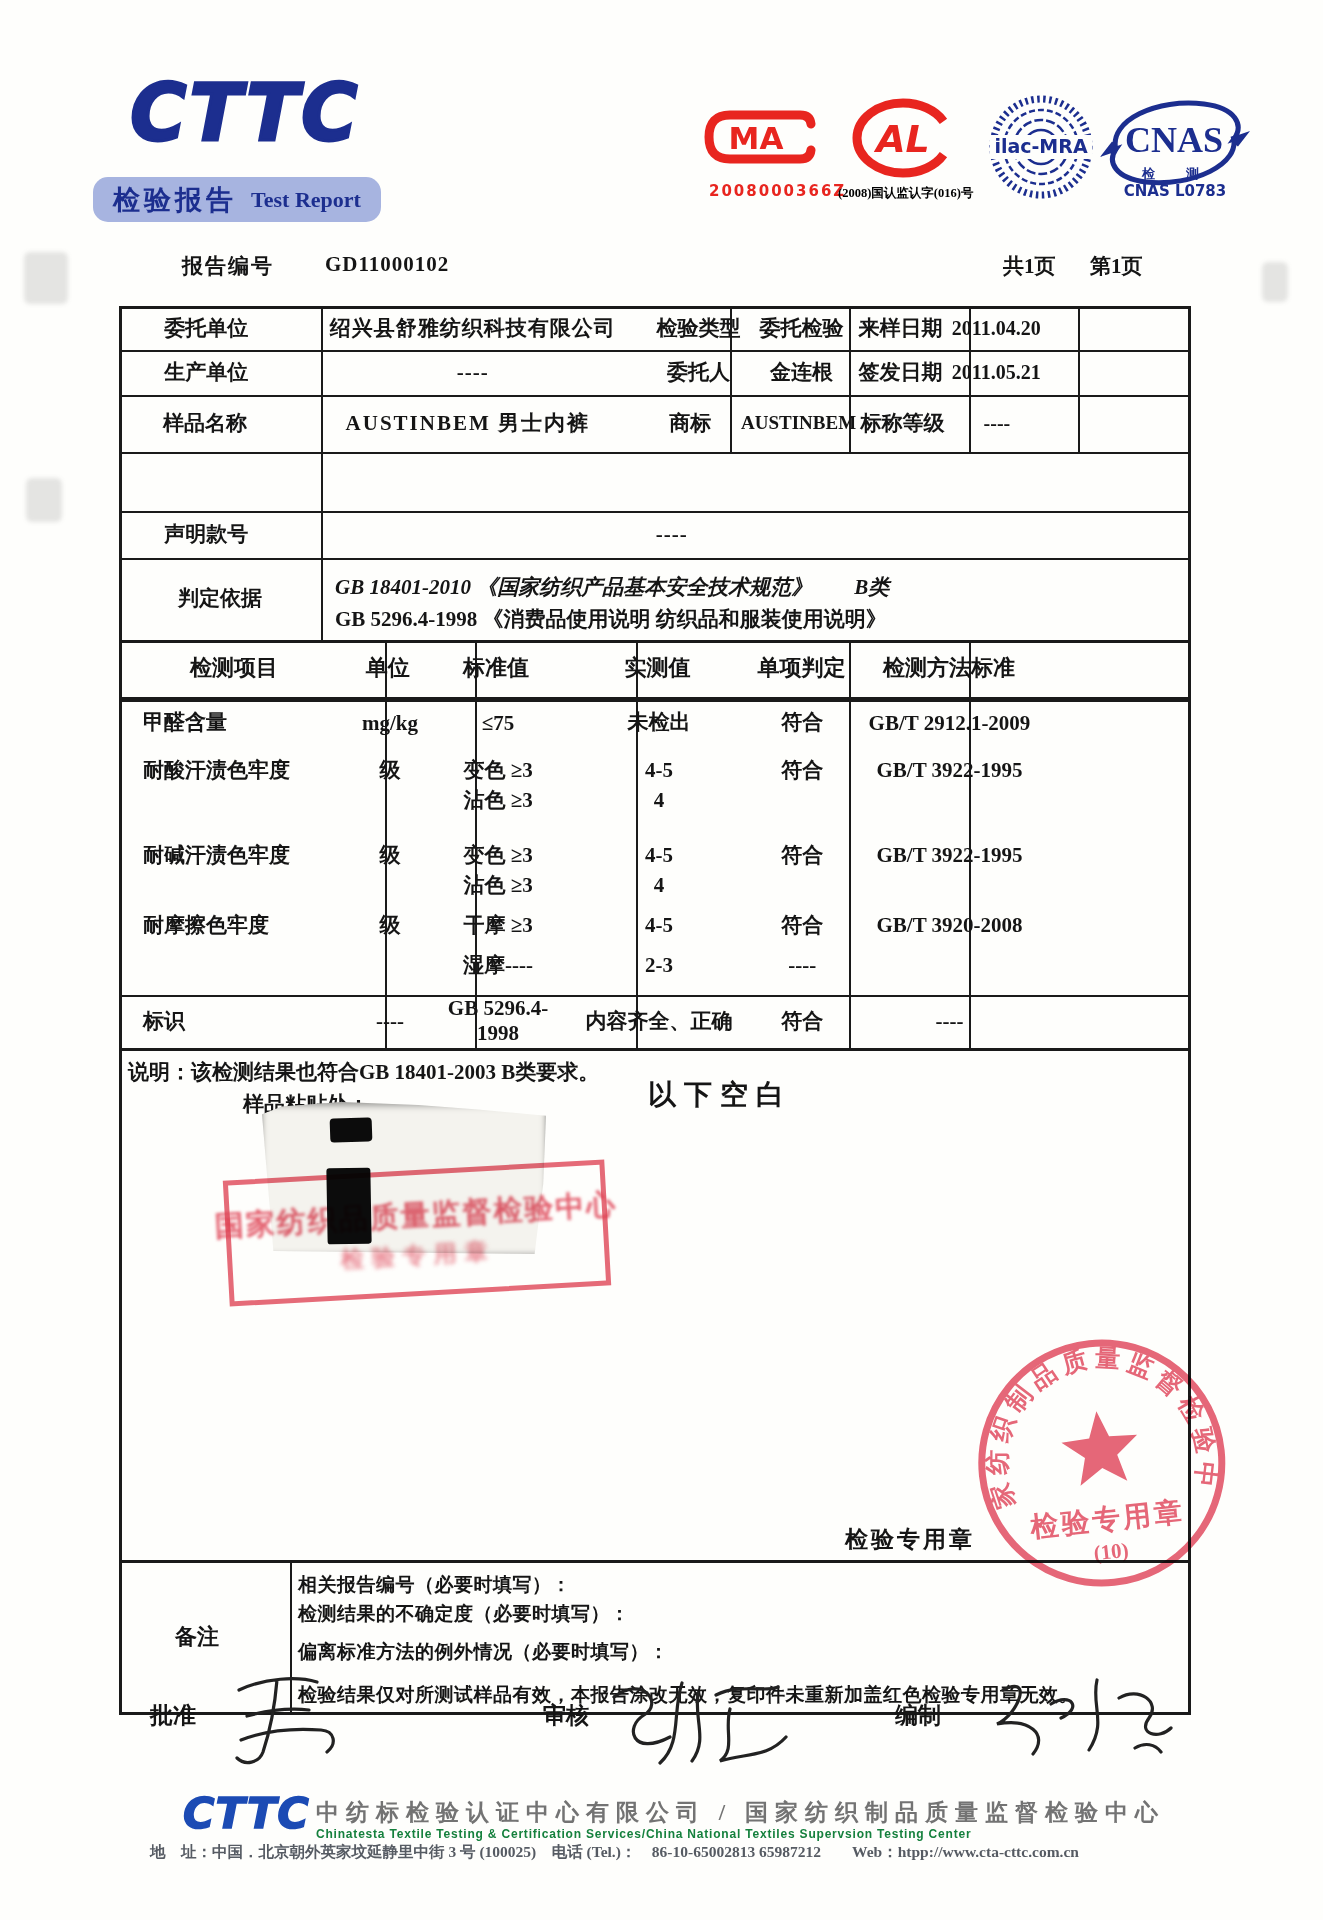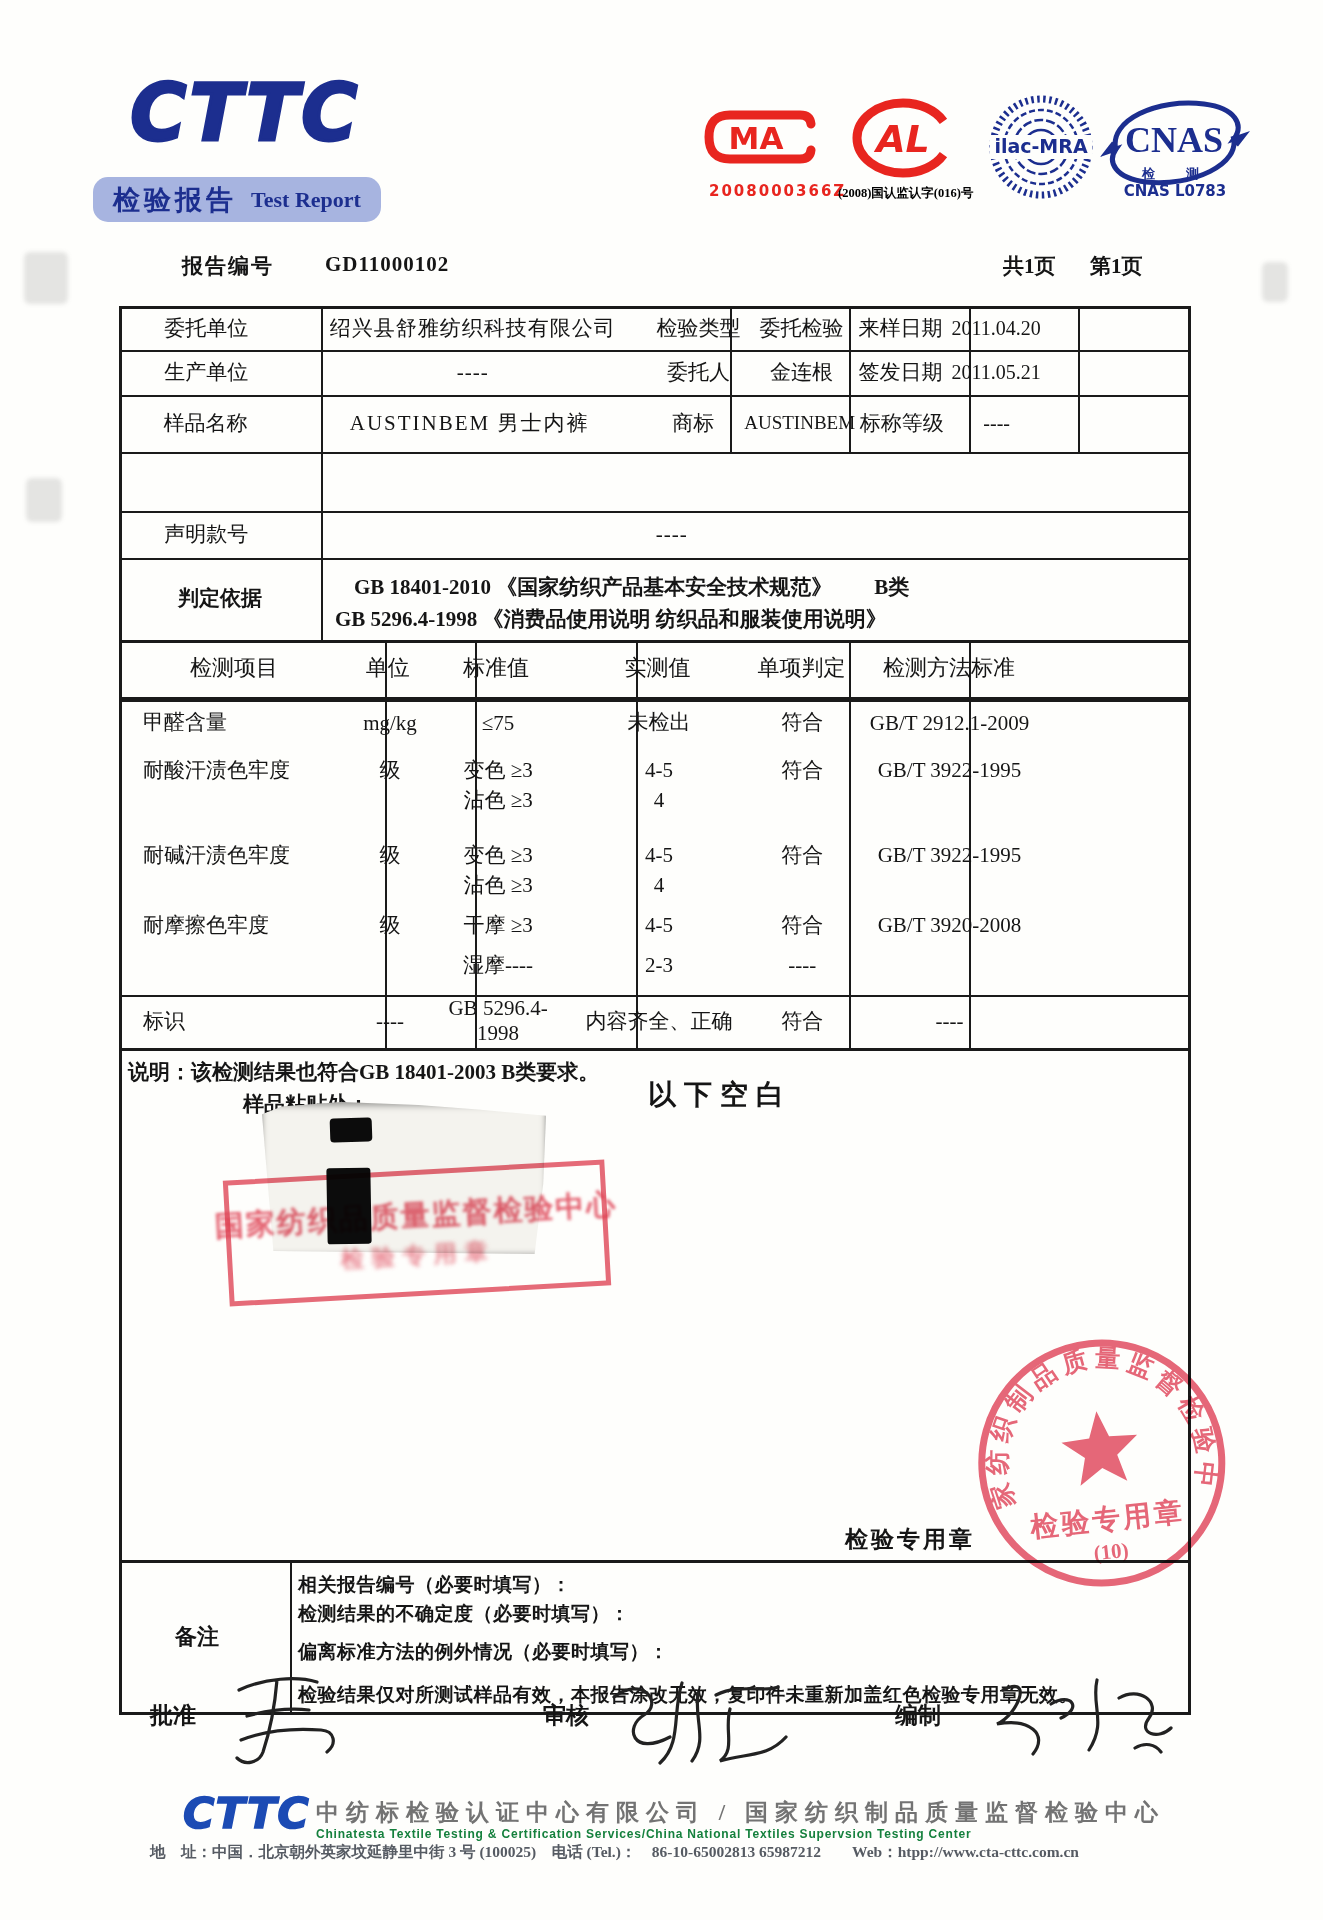--- a/index.html
+++ b/index.html
@@ -10,21 +10,21 @@
   
   .cttc-logo{left:128px;top:74px;font-family:"DejaVu Sans",sans-serif;font-weight:bold;font-style:italic;
              font-size:78px;line-height:1;color:#1c2e8f;-webkit-text-stroke:3px #1c2e8f;letter-spacing:3px;transform:scaleX(.98);}
   .badge{left:93px;top:177px;width:288px;height:45px;background:#a7b4e0;border-radius:15px;
          display:flex;align-items:center;justify-content:center;gap:14px;}
   .badge .zh{font-size:27px;font-weight:bold;color:#1c2e8f;letter-spacing:4px;}
   .badge .en{font-size:22px;font-weight:bold;color:#1c2e8f;}
   .red-num{color:#e8251f;font-weight:bold;font-family:"DejaVu Sans",sans-serif;}
   
   .trow{position:absolute;left:119px;width:926px;height:30px;display:flex;align-items:center;
-        font-size:21px;font-weight:normal;}
+        font-size:21px;font-weight:bold;}
   .trow div{text-align:center;}
   .ic1{width:202px;} .ic2{width:409px;text-align:right;padding-left:5px;box-sizing:border-box;letter-spacing:1px;}
   .ic3{width:119px;} .ic4{width:120px;} .ic5{width:109px;} .ic6{width:113px;font-size:20px;}
   .tc1{width:266px;text-align:left !important;padding-left:24px;box-sizing:border-box;}
   .tc2{width:90px;} .tc3{width:161px;} .tc4{width:213px;} .tc5{width:120px;} .tc6{width:222px;}
   .freeline{position:absolute;font-size:21px;font-weight:bold;}
   
   .fabric{left:262px;top:1102px;width:284px;height:152px;background:#f4f3ee;
           clip-path:polygon(0% 8%,7% 3%,28% 0%,55% 2%,76% 5%,100% 9%,99% 54%,96% 100%,4% 98%);
           box-shadow:inset 0 4px 6px rgba(90,90,90,.55), inset 0 -2px 4px rgba(120,120,120,.3);}
@@ -150,21 +150,21 @@
     <div class="ic3">商标</div>
     <div class="ic4" style="font-size:19px;">AUSTINBEM</div>
     <div class="ic5">标称等级</div>
     <div class="ic6">----</div>
   </div>
   <div class="trow" style="top:519px;">
     <div class="ic1">声明款号</div>
     <div class="ic2" style="width:870px;">----</div>
   </div>
   <div class="freeline" style="left:119px;top:584px;width:202px;text-align:center;">判定依据</div>
-  <div class="freeline" style="left:354px;top:573px;">GB 18401-2010 《国家纺织产品基本安全技术规范》　　B类</div>
+  <div class="freeline" style="left:335px;top:573px;font-style:italic;">GB 18401-2010 《国家纺织产品基本安全技术规范》　　B类</div>
   <div class="freeline" style="left:335px;top:605px;">GB 5296.4-1998 《消费品使用说明 纺织品和服装使用说明》</div>
 
   <div class="trow" style="top:653px;font-size:22px;">
     <div class="tc1" style="text-align:center !important;padding-left:0;">检测项目</div>
     <div class="tc2">单位</div>
     <div class="tc3">标准值</div>
     <div class="tc4">实测值</div>
     <div class="tc5">单项判定</div>
     <div class="tc6">检测方法标准</div>
   </div>

